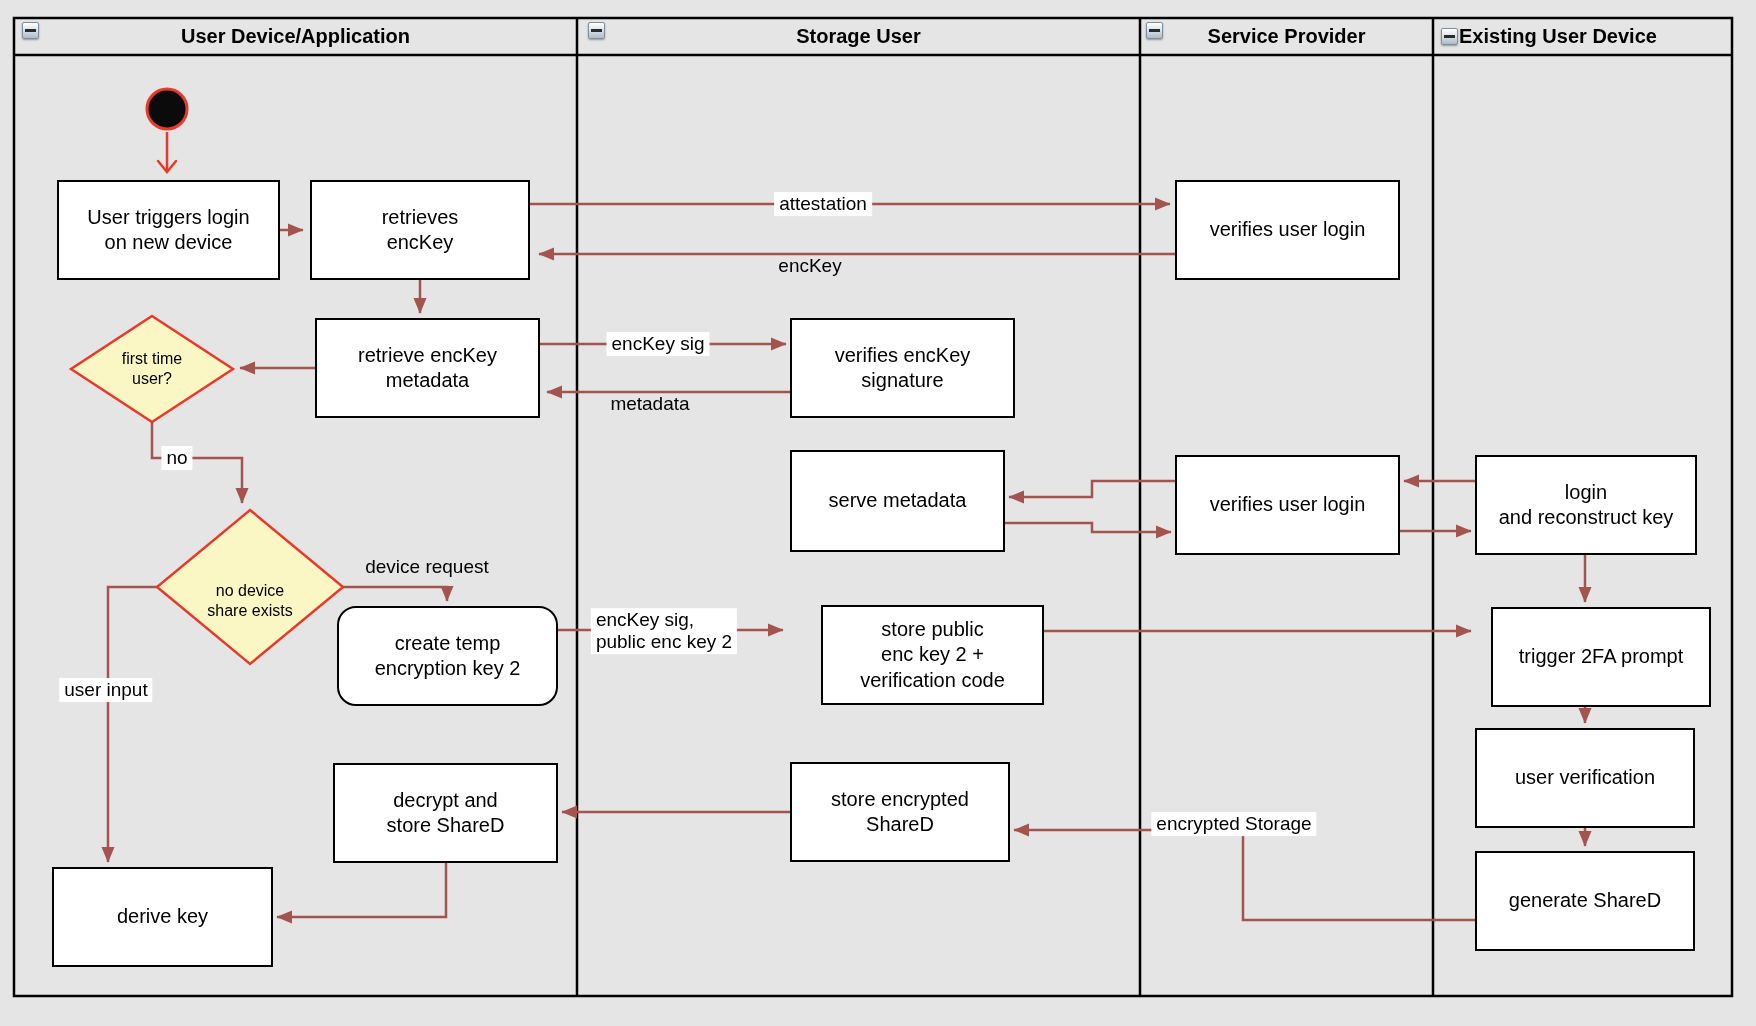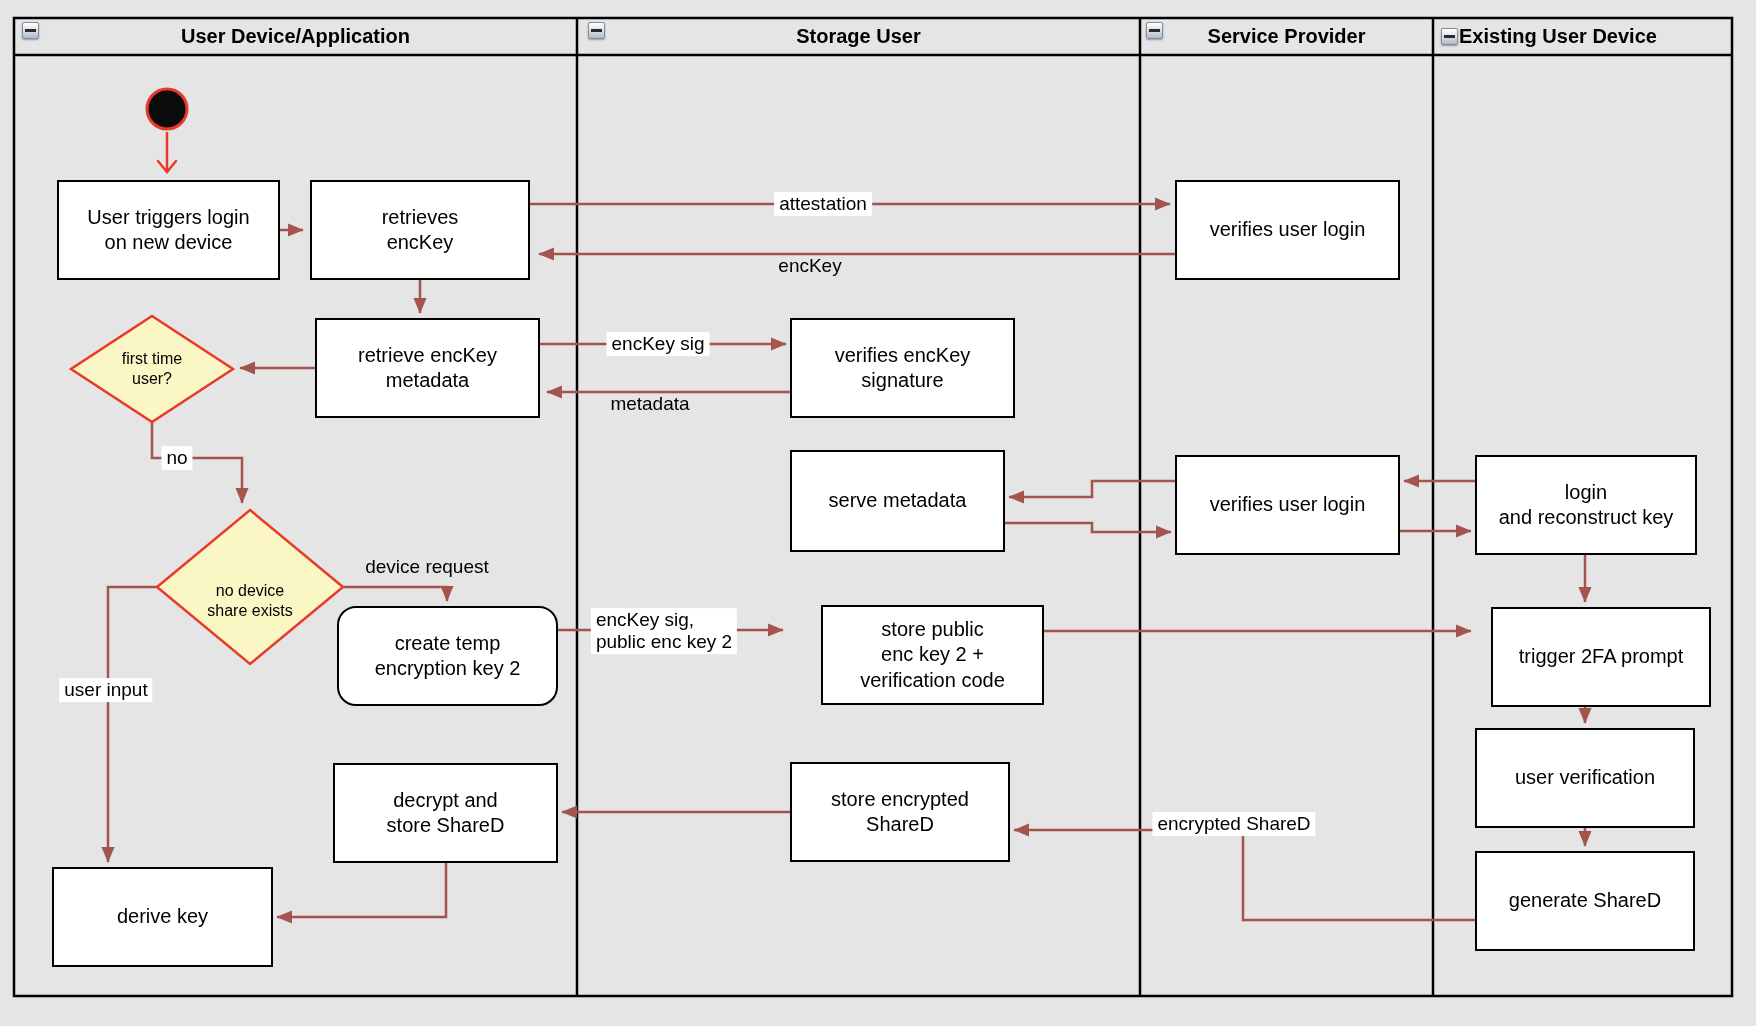--- a/index.html
+++ b/index.html
@@ -133,15 +133,15 @@
 
   <div class="elabel wbg" style="left:823px;top:204px;">attestation</div>
   <div class="elabel" style="left:810px;top:266px;">encKey</div>
   <div class="elabel wbg" style="left:658px;top:344px;">encKey sig</div>
   <div class="elabel" style="left:650px;top:404px;">metadata</div>
   <div class="elabel wbg" style="left:177px;top:458px;">no</div>
   <div class="elabel" style="left:427px;top:567px;">device request</div>
   <div class="elabel wbg" style="left:664px;top:631px;">encKey sig,
 public enc key 2</div>
   <div class="elabel wbg" style="left:106px;top:690px;">user input</div>
-  <div class="elabel wbg" style="left:1234px;top:824px;">encrypted ShareD</div>
+  <div class="elabel wbg" style="left:1234px;top:824px;">encrypted Storage</div>
 
 </div>
 
 </body></html>

